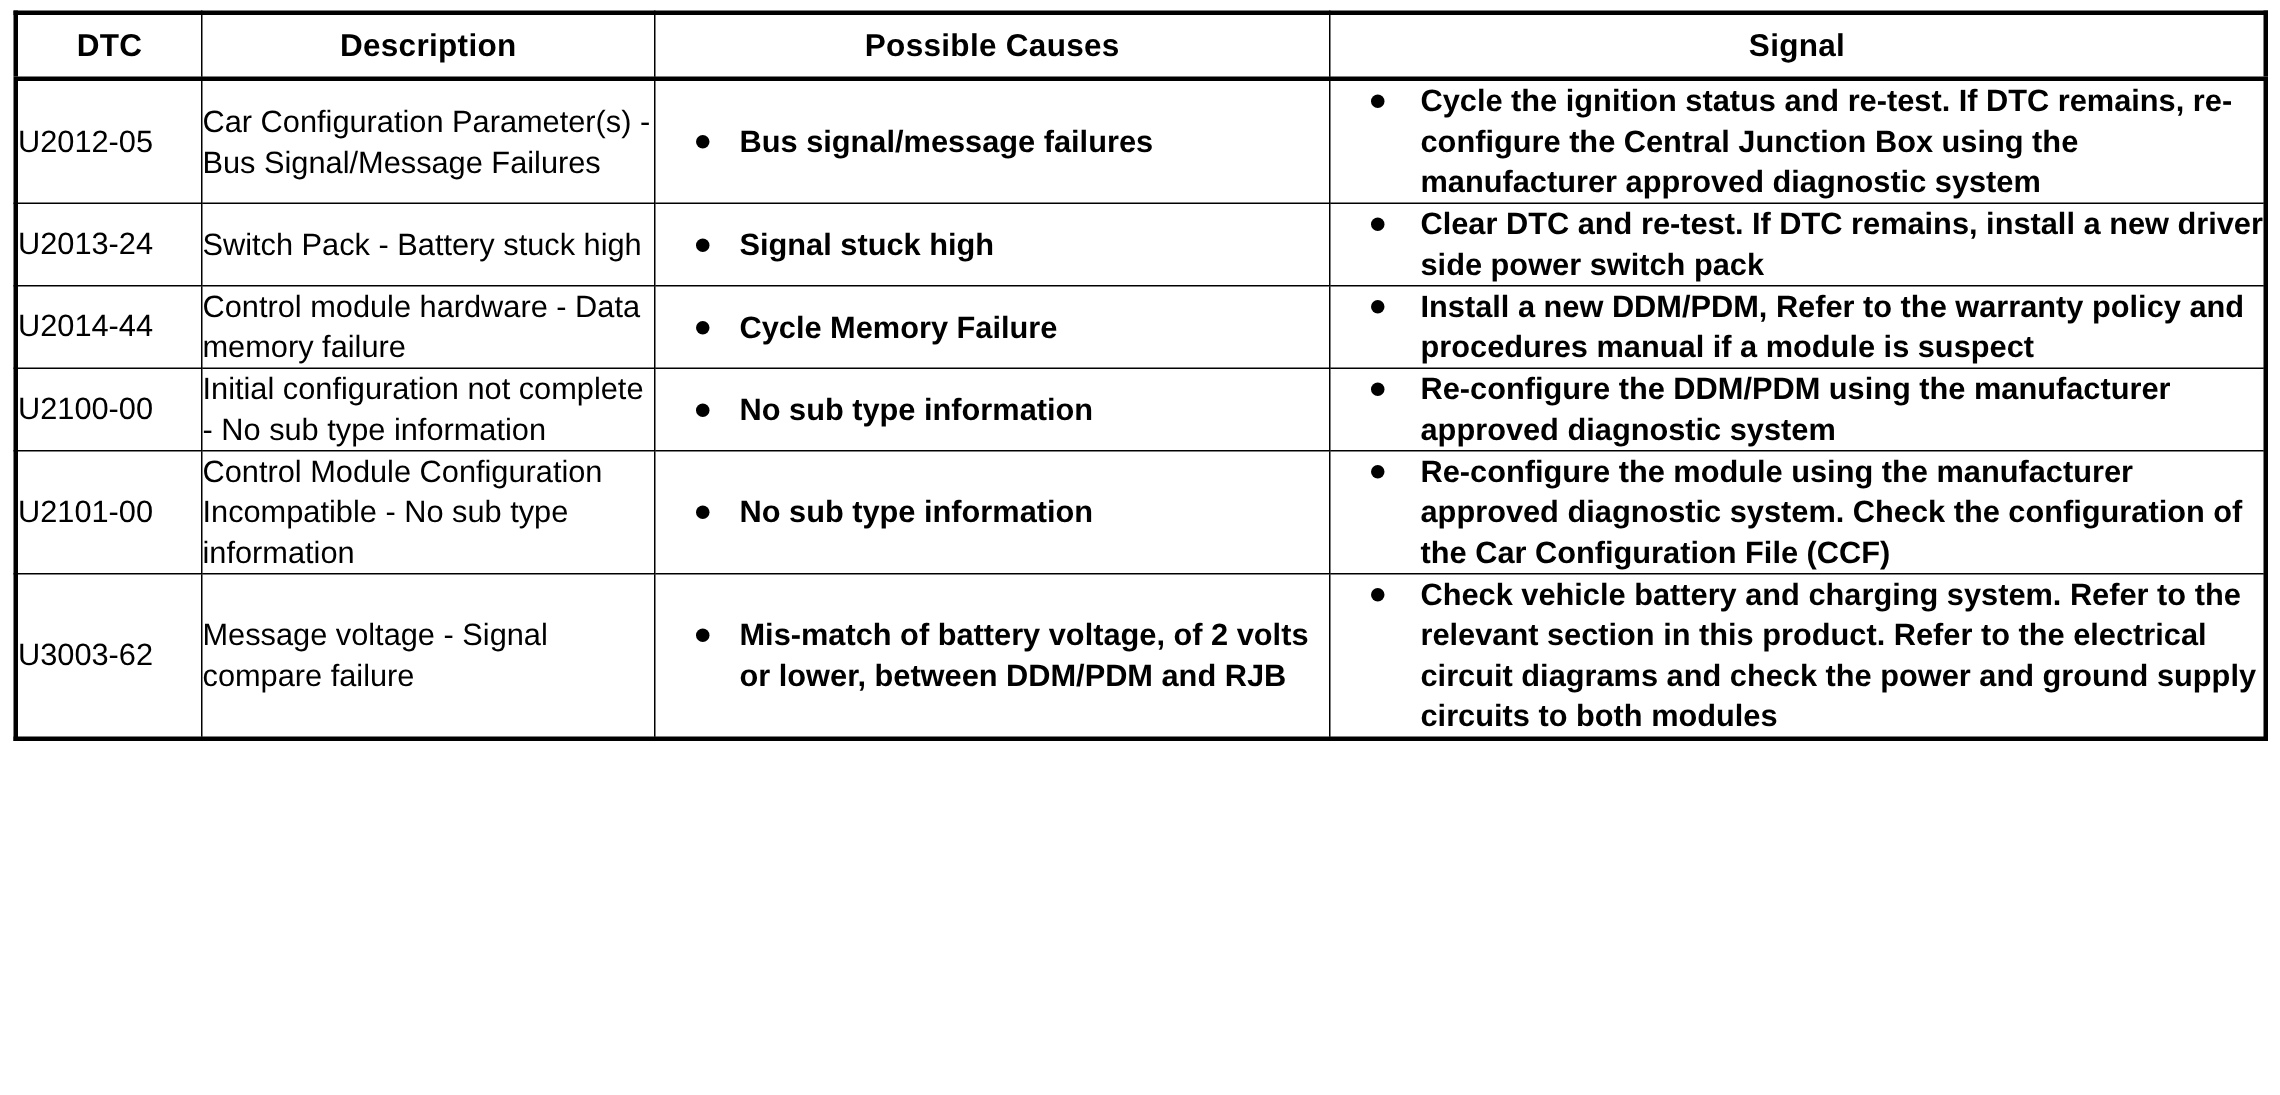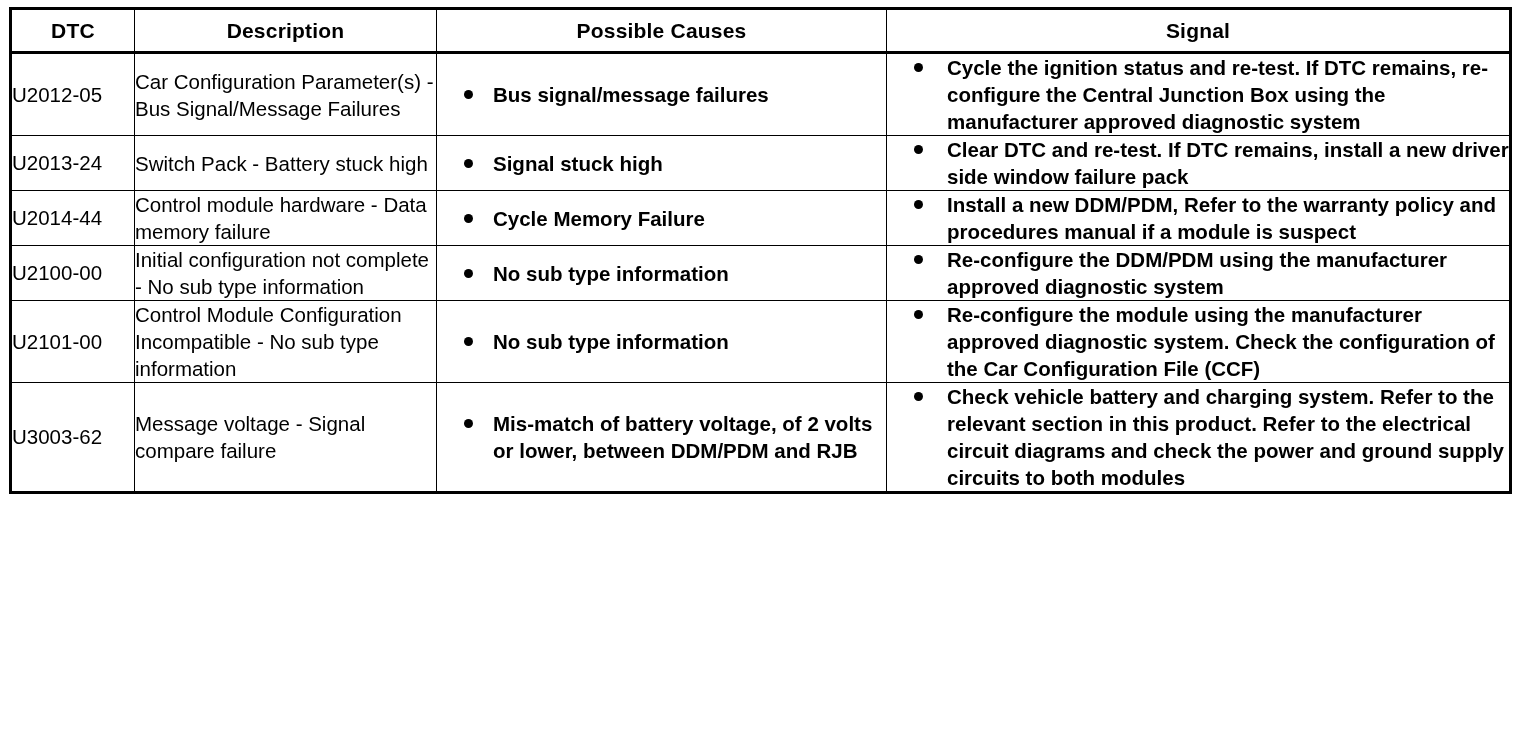--- a/index.html
+++ b/index.html
@@ -155,21 +155,21 @@
       <tr>
         <td class="cell-dtc">U2013-24</td>
         <td class="cell-desc">Switch Pack - Battery stuck high</td>
         <td class="cell-list cell-causes">
           <ul class="bullets">
             <li><span class="dot"></span><span>Signal stuck high</span></li>
           </ul>
         </td>
         <td class="cell-list cell-action">
           <ul class="bullets">
-            <li><span class="dot"></span><span>Clear DTC and re-test. If DTC remains, install a new driver side window failure pack</span></li>
+            <li><span class="dot"></span><span>Clear DTC and re-test. If DTC remains, install a new driver side power switch pack</span></li>
           </ul>
         </td>
       </tr>
 
       <tr>
         <td class="cell-dtc">U2014-44</td>
         <td class="cell-desc">Control module hardware - Data memory failure</td>
         <td class="cell-list cell-causes">
           <ul class="bullets">
             <li><span class="dot"></span><span>Cycle Memory Failure</span></li>

